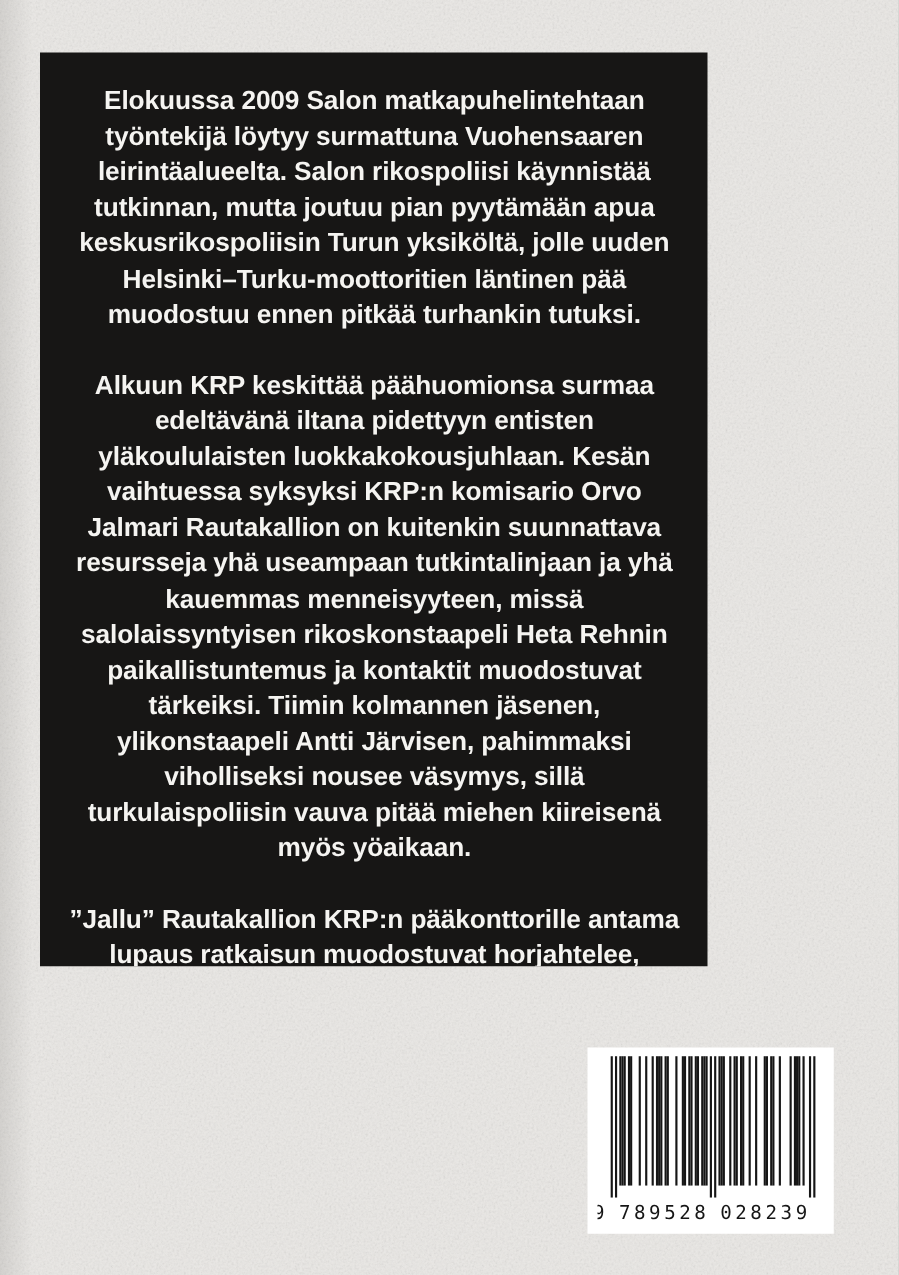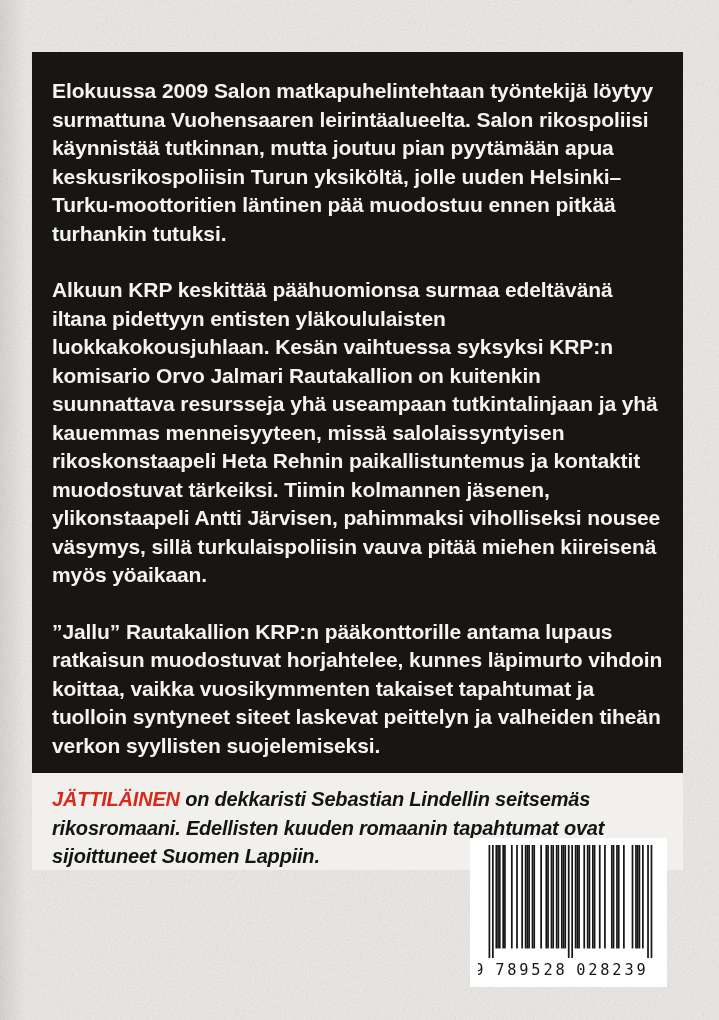--- a/index.html
+++ b/index.html
@@ -20,24 +20,25 @@
   }
   .edge-shade {
     position: absolute;
     left: 0; top: 0;
     width: 26px; height: 1020px;
     background: linear-gradient(to right, rgba(120,118,114,0.18), rgba(120,118,114,0));
     pointer-events: none;
   }
   .blurb-box {
     position: absolute;
-    left: 32px; top: 52px;
-    width: 651px; height: 731px;
+    left: 32px; top: 42px;
+    width: 534px; height: 731px;
     padding: 25px 19px 6px 20px;
     overflow: hidden;
+    text-align: center;
   }
   .blurb-box p {
     font-weight: bold;
     font-size: 21px;
     line-height: 28.5px;
     letter-spacing: -0.1px;
     margin-bottom: 28px;
   }
   .info-box {
     position: absolute;
@@ -81,23 +82,20 @@
   </svg>
 
   <div class="edge-shade"></div>
 
   <section class="blurb-box" style="background-color: rgb(23, 22, 21); color: rgb(245, 244, 241);">
     <p>Elokuussa 2009 Salon matkapuhelintehtaan työntekijä löytyy surmattuna Vuohensaaren leirintäalueelta. Salon rikospoliisi käynnistää tutkinnan, mutta joutuu pian pyytämään apua keskusrikospoliisin Turun yksiköltä, jolle uuden Helsinki–Turku-moottoritien läntinen pää muodostuu ennen pitkää turhankin tutuksi.</p>
     <p>Alkuun KRP keskittää päähuomionsa surmaa edeltävänä iltana pidettyyn entisten yläkoululaisten luokkakokousjuhlaan. Kesän vaihtuessa syksyksi KRP:n komisario Orvo Jalmari Rautakallion on kuitenkin suunnattava resursseja yhä useampaan tutkintalinjaan ja yhä kauemmas menneisyyteen, missä salolaissyntyisen rikoskonstaapeli Heta Rehnin paikallistuntemus ja kontaktit muodostuvat tärkeiksi. Tiimin kolmannen jäsenen, ylikonstaapeli Antti Järvisen, pahimmaksi viholliseksi nousee väsymys, sillä turkulaispoliisin vauva pitää miehen kiireisenä myös yöaikaan.</p>
     <p>”Jallu” Rautakallion KRP:n pääkonttorille antama lupaus ratkaisun muodostuvat horjahtelee, kunnes läpimurto vihdoin koittaa, vaikka vuosikymmenten takaiset tapahtumat ja tuolloin syntyneet siteet laskevat peittelyn ja valheiden tiheän verkon syyllisten suojelemiseksi.</p>
   </section>
 
-  <section class="info-box" style="background-color: rgb(242, 240, 237); color: rgb(20, 20, 20);">
-    <p><span style="color: rgb(216, 41, 26);">JÄTTILÄINEN</span><span> on dekkaristi Sebastian Lindellin seitsemäs rikosromaani. Edellisten kuuden romaanin tapahtumat ovat sijoittuneet Suomen Lappiin.</span></p>
-  </section>
 
   <div class="barcode-box" style="background-color: rgb(255, 255, 255);">
     <svg id="barcode" width="182" height="140" viewBox="0 0 190 146" xmlns="http://www.w3.org/2000/svg">
         <rect x="11.00" y="2" width="1.80" height="118" fill="#161616"></rect>
         <rect x="14.60" y="2" width="1.80" height="118" fill="#161616"></rect>
         <rect x="18.20" y="2" width="1.80" height="108" fill="#161616"></rect>
         <rect x="20.00" y="2" width="1.80" height="108" fill="#161616"></rect>
         <rect x="21.80" y="2" width="1.80" height="108" fill="#161616"></rect>
         <rect x="25.40" y="2" width="1.80" height="108" fill="#161616"></rect>
         <rect x="27.20" y="2" width="1.80" height="108" fill="#161616"></rect>

